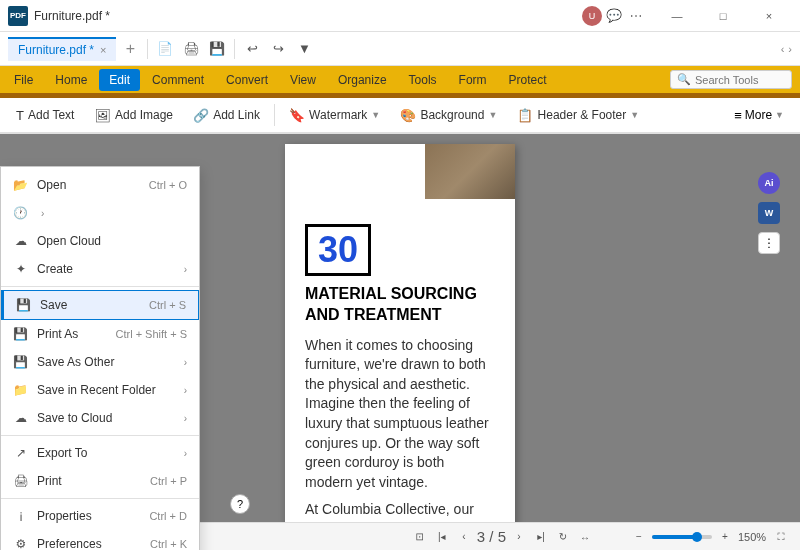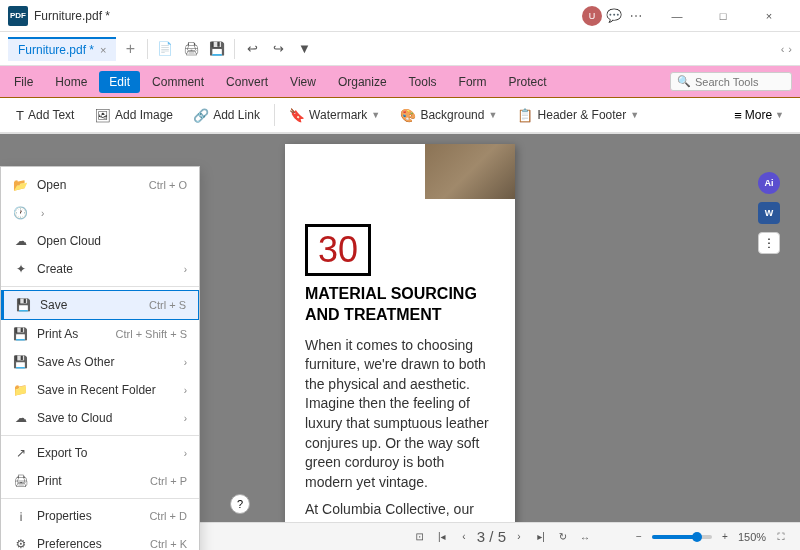--- a/index.html
+++ b/index.html
@@ -43,25 +43,25 @@
       width: 24px; height: 24px;
       display: flex; align-items: center; justify-content: center;
       cursor: pointer; color: #555; font-size: 13px;
       border-radius: 3px;
     }
     .toolbar-sep { width: 1px; height: 20px; background: #ddd; margin: 0 3px; }
 
     
     .menu-bar {
       height: 32px;
-      background: #f9a8d4;
+      background: #eab308;
       display: flex;
       align-items: center;
       padding: 0 4px;
-      border-bottom: 1px solid #a16207;
+      border-bottom: 5px solid #a16207;
       gap: 2px;
     }
     .menu-item {
       padding: 4px 10px;
       cursor: pointer;
       border-radius: 3px;
       font-size: 12px;
       color: #333;
     }
     .menu-item.active {
@@ -113,22 +113,22 @@
     .pdf-page {
       background: #fff;
       width: 230px;
       min-height: 300px;
       padding: 20px;
       box-shadow: 2px 2px 8px rgba(0,0,0,0.3);
       position: relative;
     }
     .page-number {
       font-size: 36px;
-      font-weight: normal;
-      color: #b91c1c;
+      font-weight: bold;
+      color: #1d4ed8;
       border: 3px solid #000;
       display: inline-block;
       padding: 2px 10px;
       margin-bottom: 8px;
     }
     .page-heading {
       font-size: 16px;
       font-weight: bold;
       color: #000;
       line-height: 1.3;

